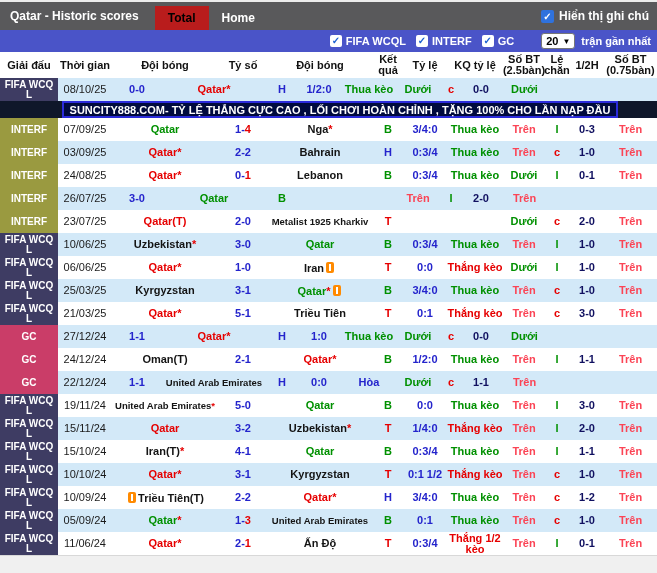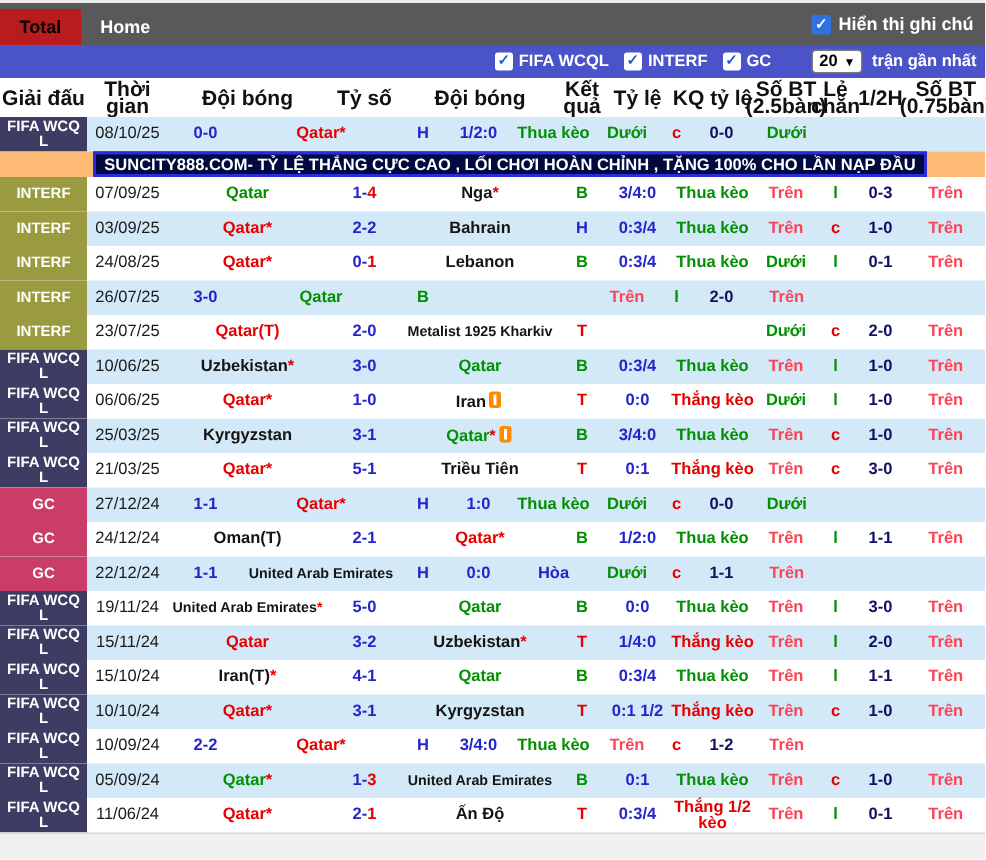--- a/index.html
+++ b/index.html
@@ -17,21 +17,21 @@
   .cb-blue { width:13px; height:13px; background:#2f72dd; color:#fff; font-size:10px; line-height:13px; text-align:center; border-radius:2px; font-weight:bold; }
 
   
   .filterbar { height:22px; background:#4a54c8; display:flex; align-items:center; justify-content:flex-end; gap:6px; color:#fff; font-weight:bold; font-size:11px; padding-right:6px; flex:0 0 auto; }
   .filter-item { display:flex; align-items:center; gap:4px; }
   .cb-white { width:12px; height:12px; background:#fff; color:#1a5fd0; font-size:10px; line-height:12px; text-align:center; border-radius:2px; font-weight:bold; }
   .select { background:#fff; color:#000; border:1px solid #777; border-radius:3px; height:16px; display:flex; align-items:center; padding:0 4px; gap:4px; font-size:11px; cursor:pointer;margin-left:21px; }
   .select .arr { font-size:8px; }
 
   
-  .thead { height:26px; display:flex; align-items:center; background:#fff; font-weight:bold; font-size:14px; color:#111; flex:0 0 auto; }
+  .thead { height:26px; display:flex; align-items:center; background:#fff; font-weight:bold; font-size:11px; color:#111; flex:0 0 auto; }
   .th { display:flex; align-items:center; justify-content:center; text-align:center; line-height:11px; height:100%; }
   .tr { height:23px; display:flex; align-items:stretch; font-size:11px; font-weight:bold; flex:0 0 auto; background:#fff; }
   .tr.shade { background:#d3e9f8; }
   .td { display:flex; align-items:center; justify-content:center; text-align:center; line-height:11px; }
   .c1{width:58px}.c2{width:54px}.c3{width:106px}.c4{width:50px}.c5{width:104px}.c6{width:32px}
   .c7{width:42px}.c8{width:58px}.c9{width:40px}.c10{width:26px}.c11{width:34px}.c12{width:53px}
 
   .lg { width:100%; height:100%; display:flex; align-items:center; justify-content:center; color:#fff; font-size:10px; font-weight:bold; word-break:break-all; padding:0 2px; text-align:center; line-height:10px; }
   .lg.wcql { background:#3e3c63; }
   .lg.interf { background:#9a9a40; }
@@ -39,30 +39,31 @@
 
   .date { font-weight:normal; color:#1a1a1a; }
   .team { white-space:nowrap; }
   .team.small { font-size:9.5px; }
   .c-red { color:#e60000; } .c-green { color:#009000; } .c-blue { color:#2424cc; }
   .c-black { color:#141414; } .c-pink { color:#fb4455; } .c-dark { color:#101060; }
   .star { color:#e60000; }
   .badge { display:inline-block; width:8px; height:11px; background:#ff8a00; border-radius:2px; position:relative; margin:0 2px; vertical-align:-1px; }
   .badge::after { content:""; position:absolute; left:3px; top:2px; width:2px; height:7px; background:#fff; }
 
-  .banner-row { height:17px; display:flex; align-items:flex-start; background:#fdba74; flex:0 0 auto; }
+  .banner-row { height:17px; display:flex; align-items:flex-start; background:#0f172a; flex:0 0 auto; }
   .banner { margin-left:62px; width:556px; height:17px; background:#000a3e; border:2px solid #2b2bdb; color:#fff; display:flex; align-items:center; justify-content:center; font-size:11px; font-weight:bold; white-space:nowrap; cursor:pointer; }
 
   .filler { flex:1; background:#f0f0f0; border-top:1px solid #d8d8d8; }
 </style>
 </head>
 <body>
 
 <div class="app">
   <div class="topbar">
+    <span class="title">Qatar - Historic scores</span>
     <div style="display:flex;height:100%;align-items:flex-end;" id="tabs">
         <div class="tab active">Total</div>
         <div class="tab link">Home</div>
       </div>
     <div class="topbar-right">
       <span class="cb-blue">✓</span>
       <span>Hiển thị ghi chú</span>
     </div>
   </div>
 
@@ -775,20 +776,23 @@
           <span class="c-pink">Trên</span>
         </div>
       </div>
       <div class="tr">
         <div class="td c1">
           <div class="lg wcql">FIFA WCQL</div>
         </div>
         <div class="td c2">
           <span class="date">10/09/24</span>
         </div>
+        <div class="td c3">
+          <span class="team"><span class="badge"></span><span class="c-black">Triều Tiên(T)</span></span>
+        </div>
         <div class="td c4">
           <span class="c-blue">2</span>
           <span class="c-blue">-</span>
           <span class="c-blue">2</span>
         </div>
         <div class="td c5">
           <span class="team"><span class="c-red">Qatar</span><span class="star">*</span></span>
         </div>
         <div class="td c6">
           <span class="c-blue">H</span>

